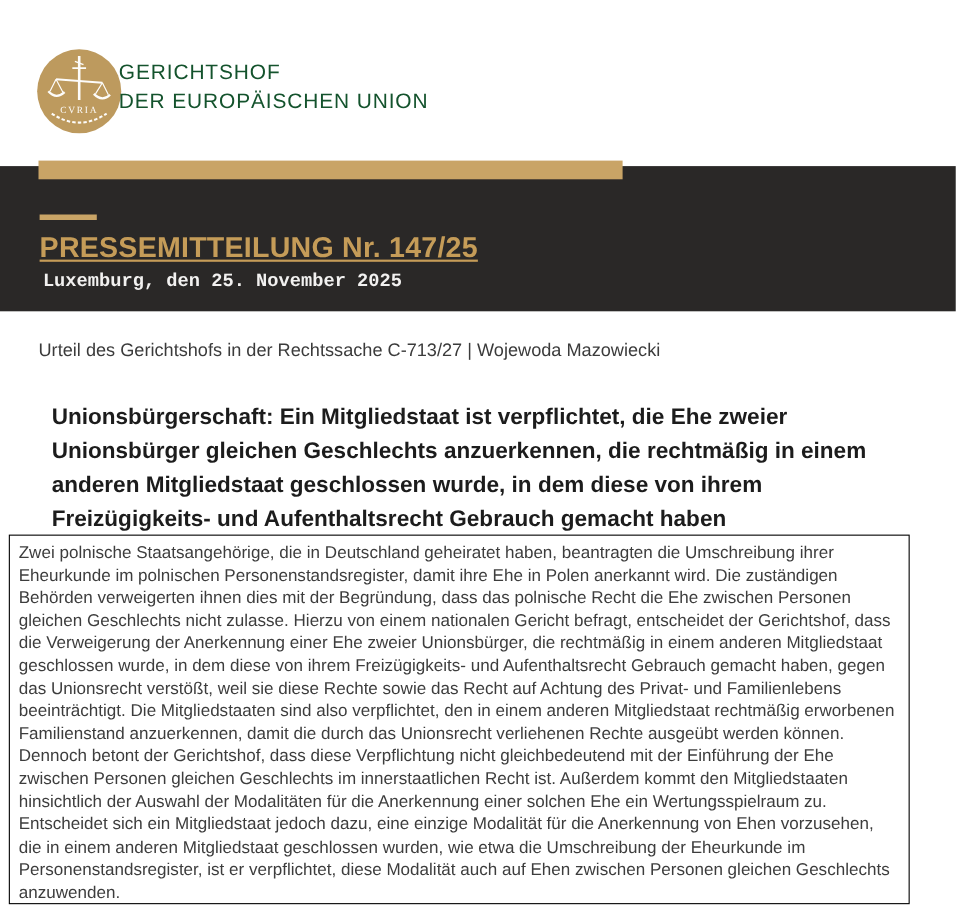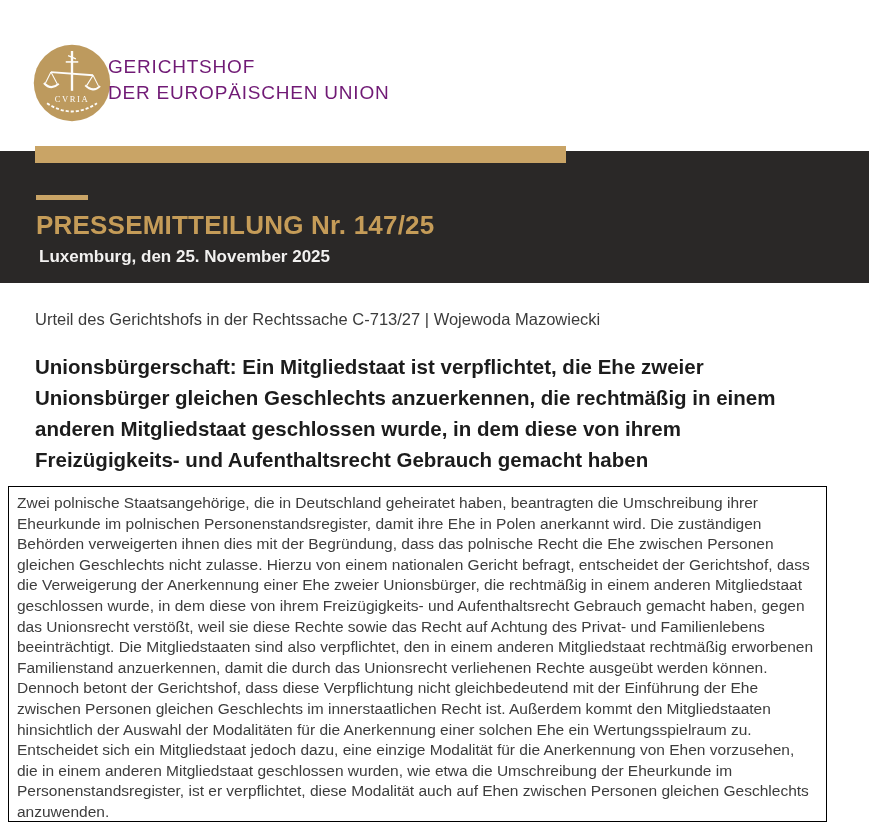--- a/index.html
+++ b/index.html
@@ -17,21 +17,21 @@
     position: absolute;
     left: 33px;
     top: 44px;
     width: 78px;
     height: 78px;
   }
   .wordmark {
     position: absolute;
     left: 108px;
     top: 54px;
-    color: #701a75;
+    color: #14532d;
     font-size: 19px;
     letter-spacing: 0.8px;
     line-height: 26px;
     font-weight: 400;
   }
 
   
   .banner {
     position: absolute;
     left: 0;
@@ -59,46 +59,48 @@
   .pr-title {
     position: absolute;
     left: 36px;
     top: 210px;
     margin: 0;
     color: #c59c58;
     font-size: 26px;
     font-weight: 700;
     letter-spacing: 0.2px;
     white-space: nowrap;
+    text-decoration: underline;
   }
   .pr-date {
     position: absolute;
     left: 39px;
     top: 247px;
     color: #f2f1f0;
     font-size: 17px;
     font-weight: 700;
     white-space: nowrap;
+    font-family: Liberation Mono, monospace;
   }
 
   
   .case-line {
     position: absolute;
     left: 35px;
     top: 310px;
     color: #3b3b3b;
     font-size: 16.5px;
     white-space: nowrap;
   }
   .headline {
     position: absolute;
     left: 35px;
     top: 351px;
     width: 795px;
-    margin: 0;
+    margin: 12px;
     color: #1c1c1c;
     font-size: 20.5px;
     font-weight: 700;
     line-height: 31px;
   }
   .summary-box {
     position: absolute;
     left: 8px;
     top: 486px;
     width: 801px;

